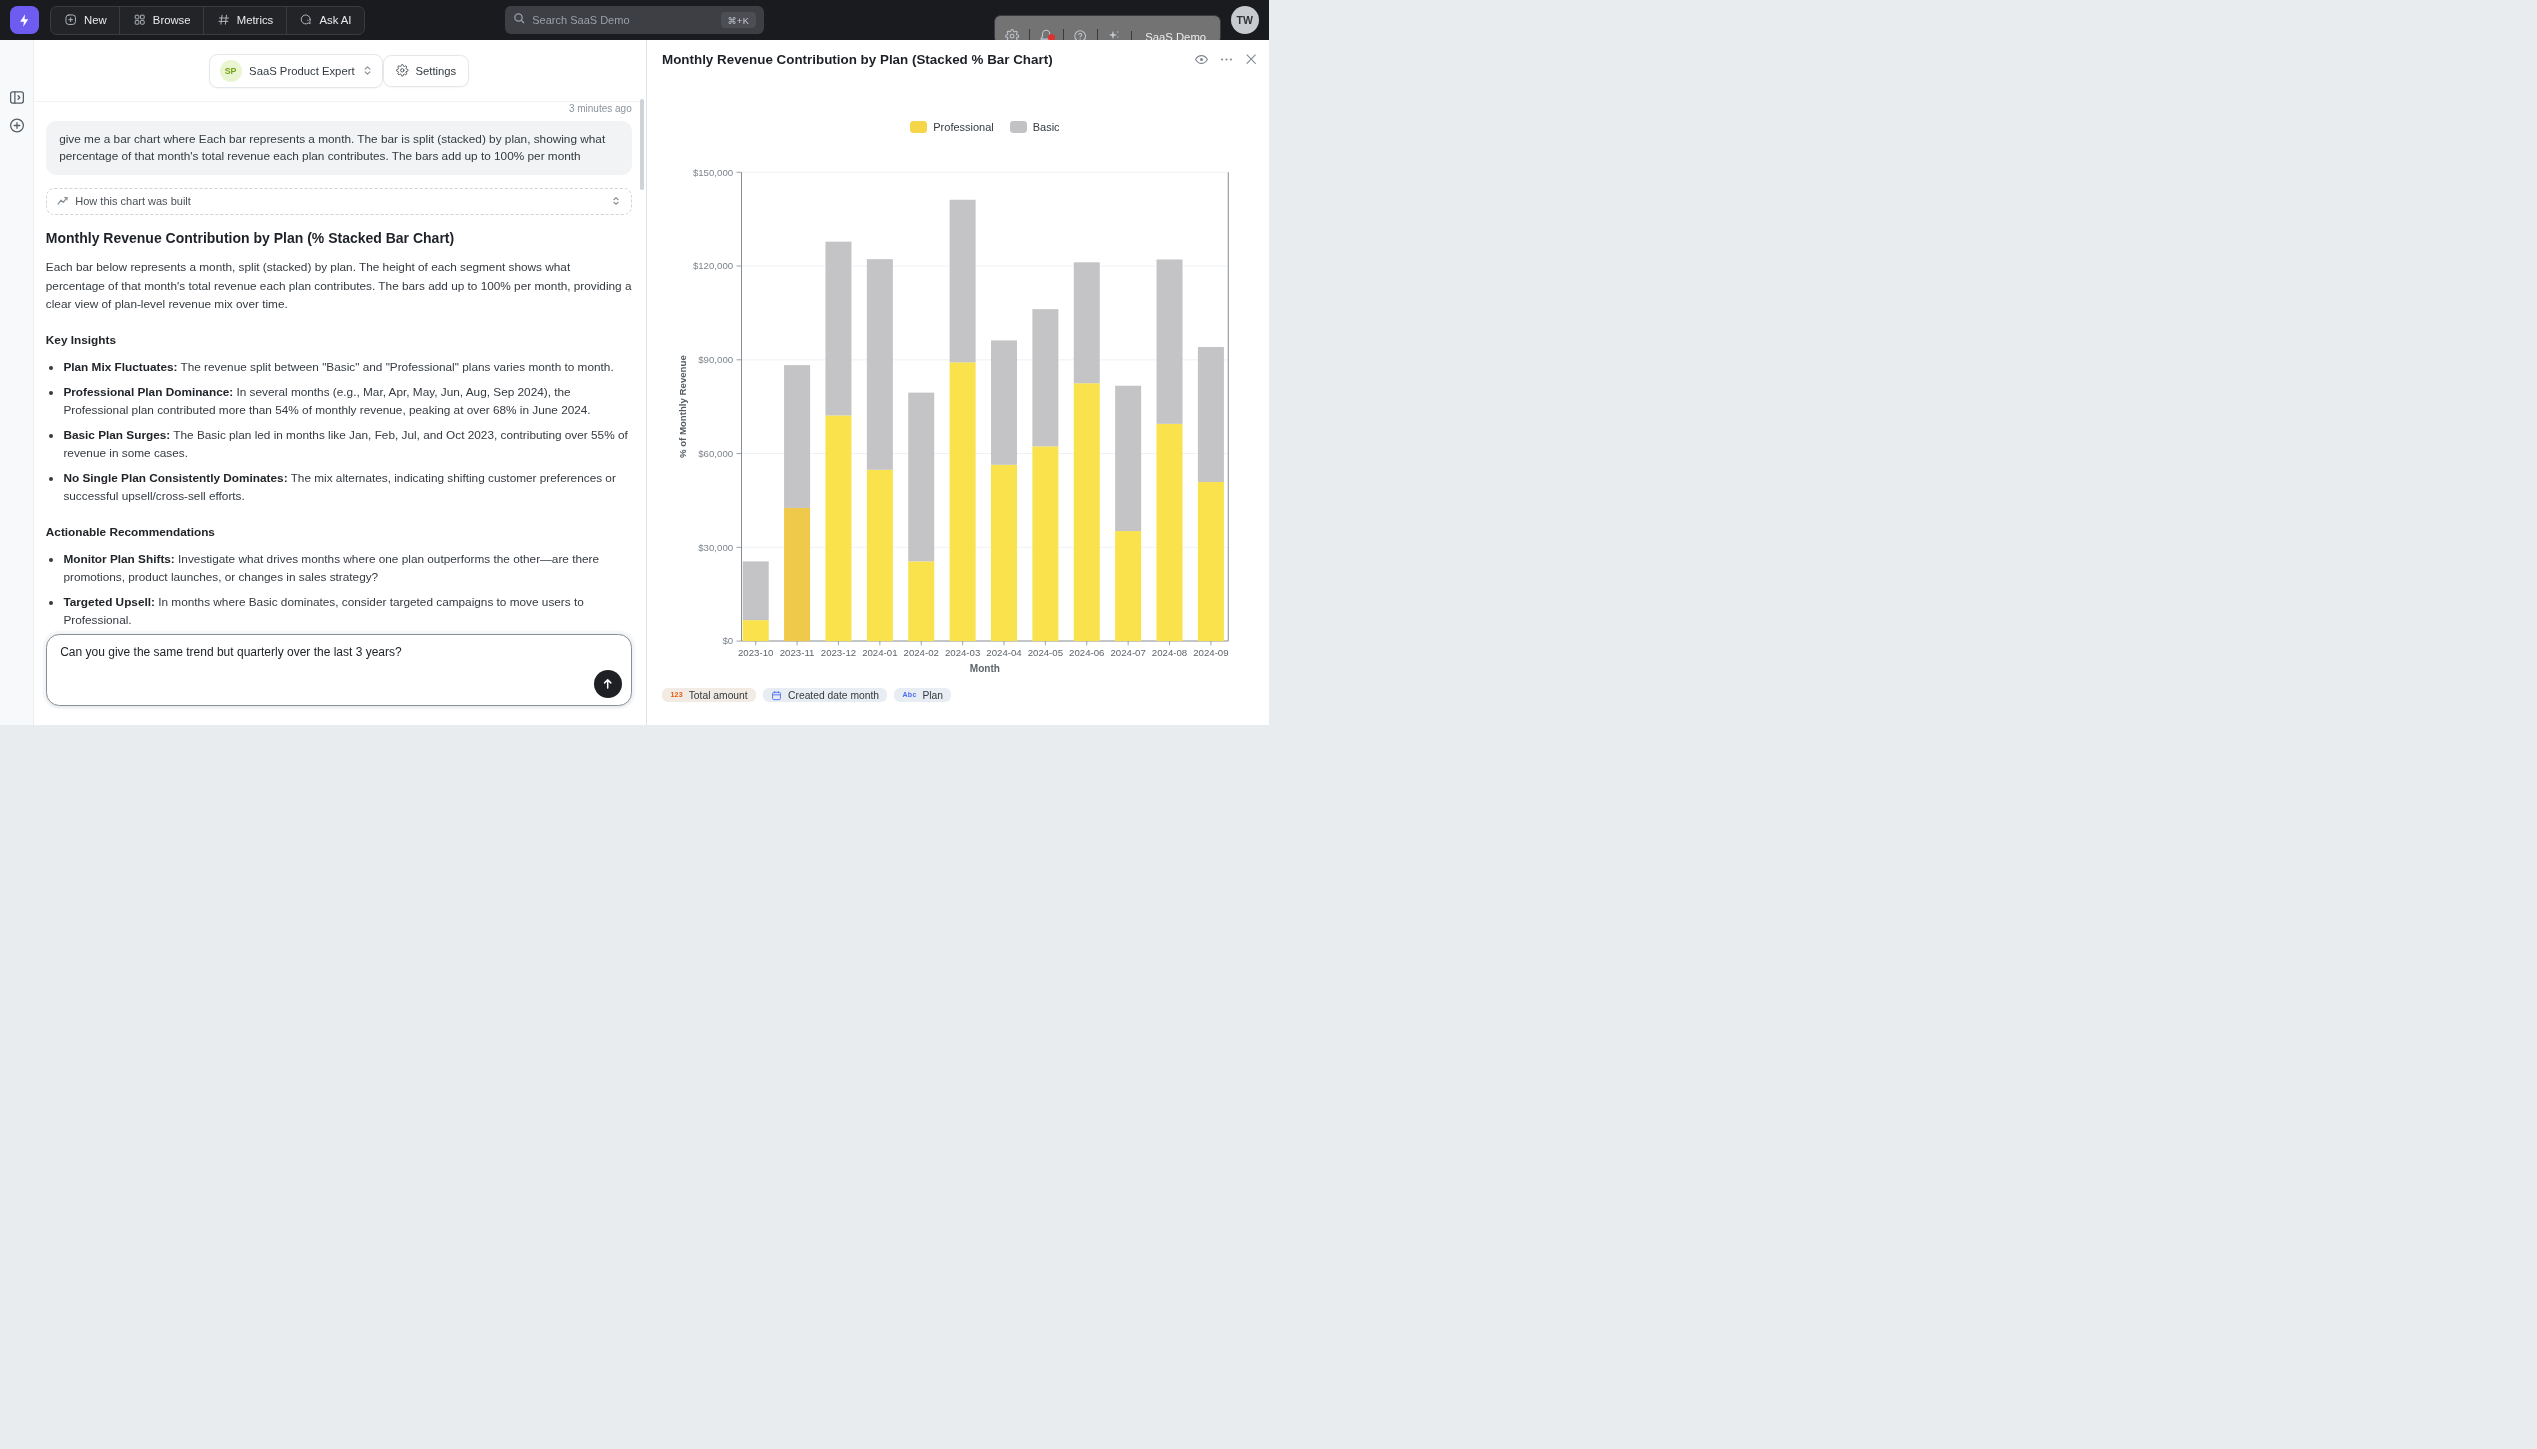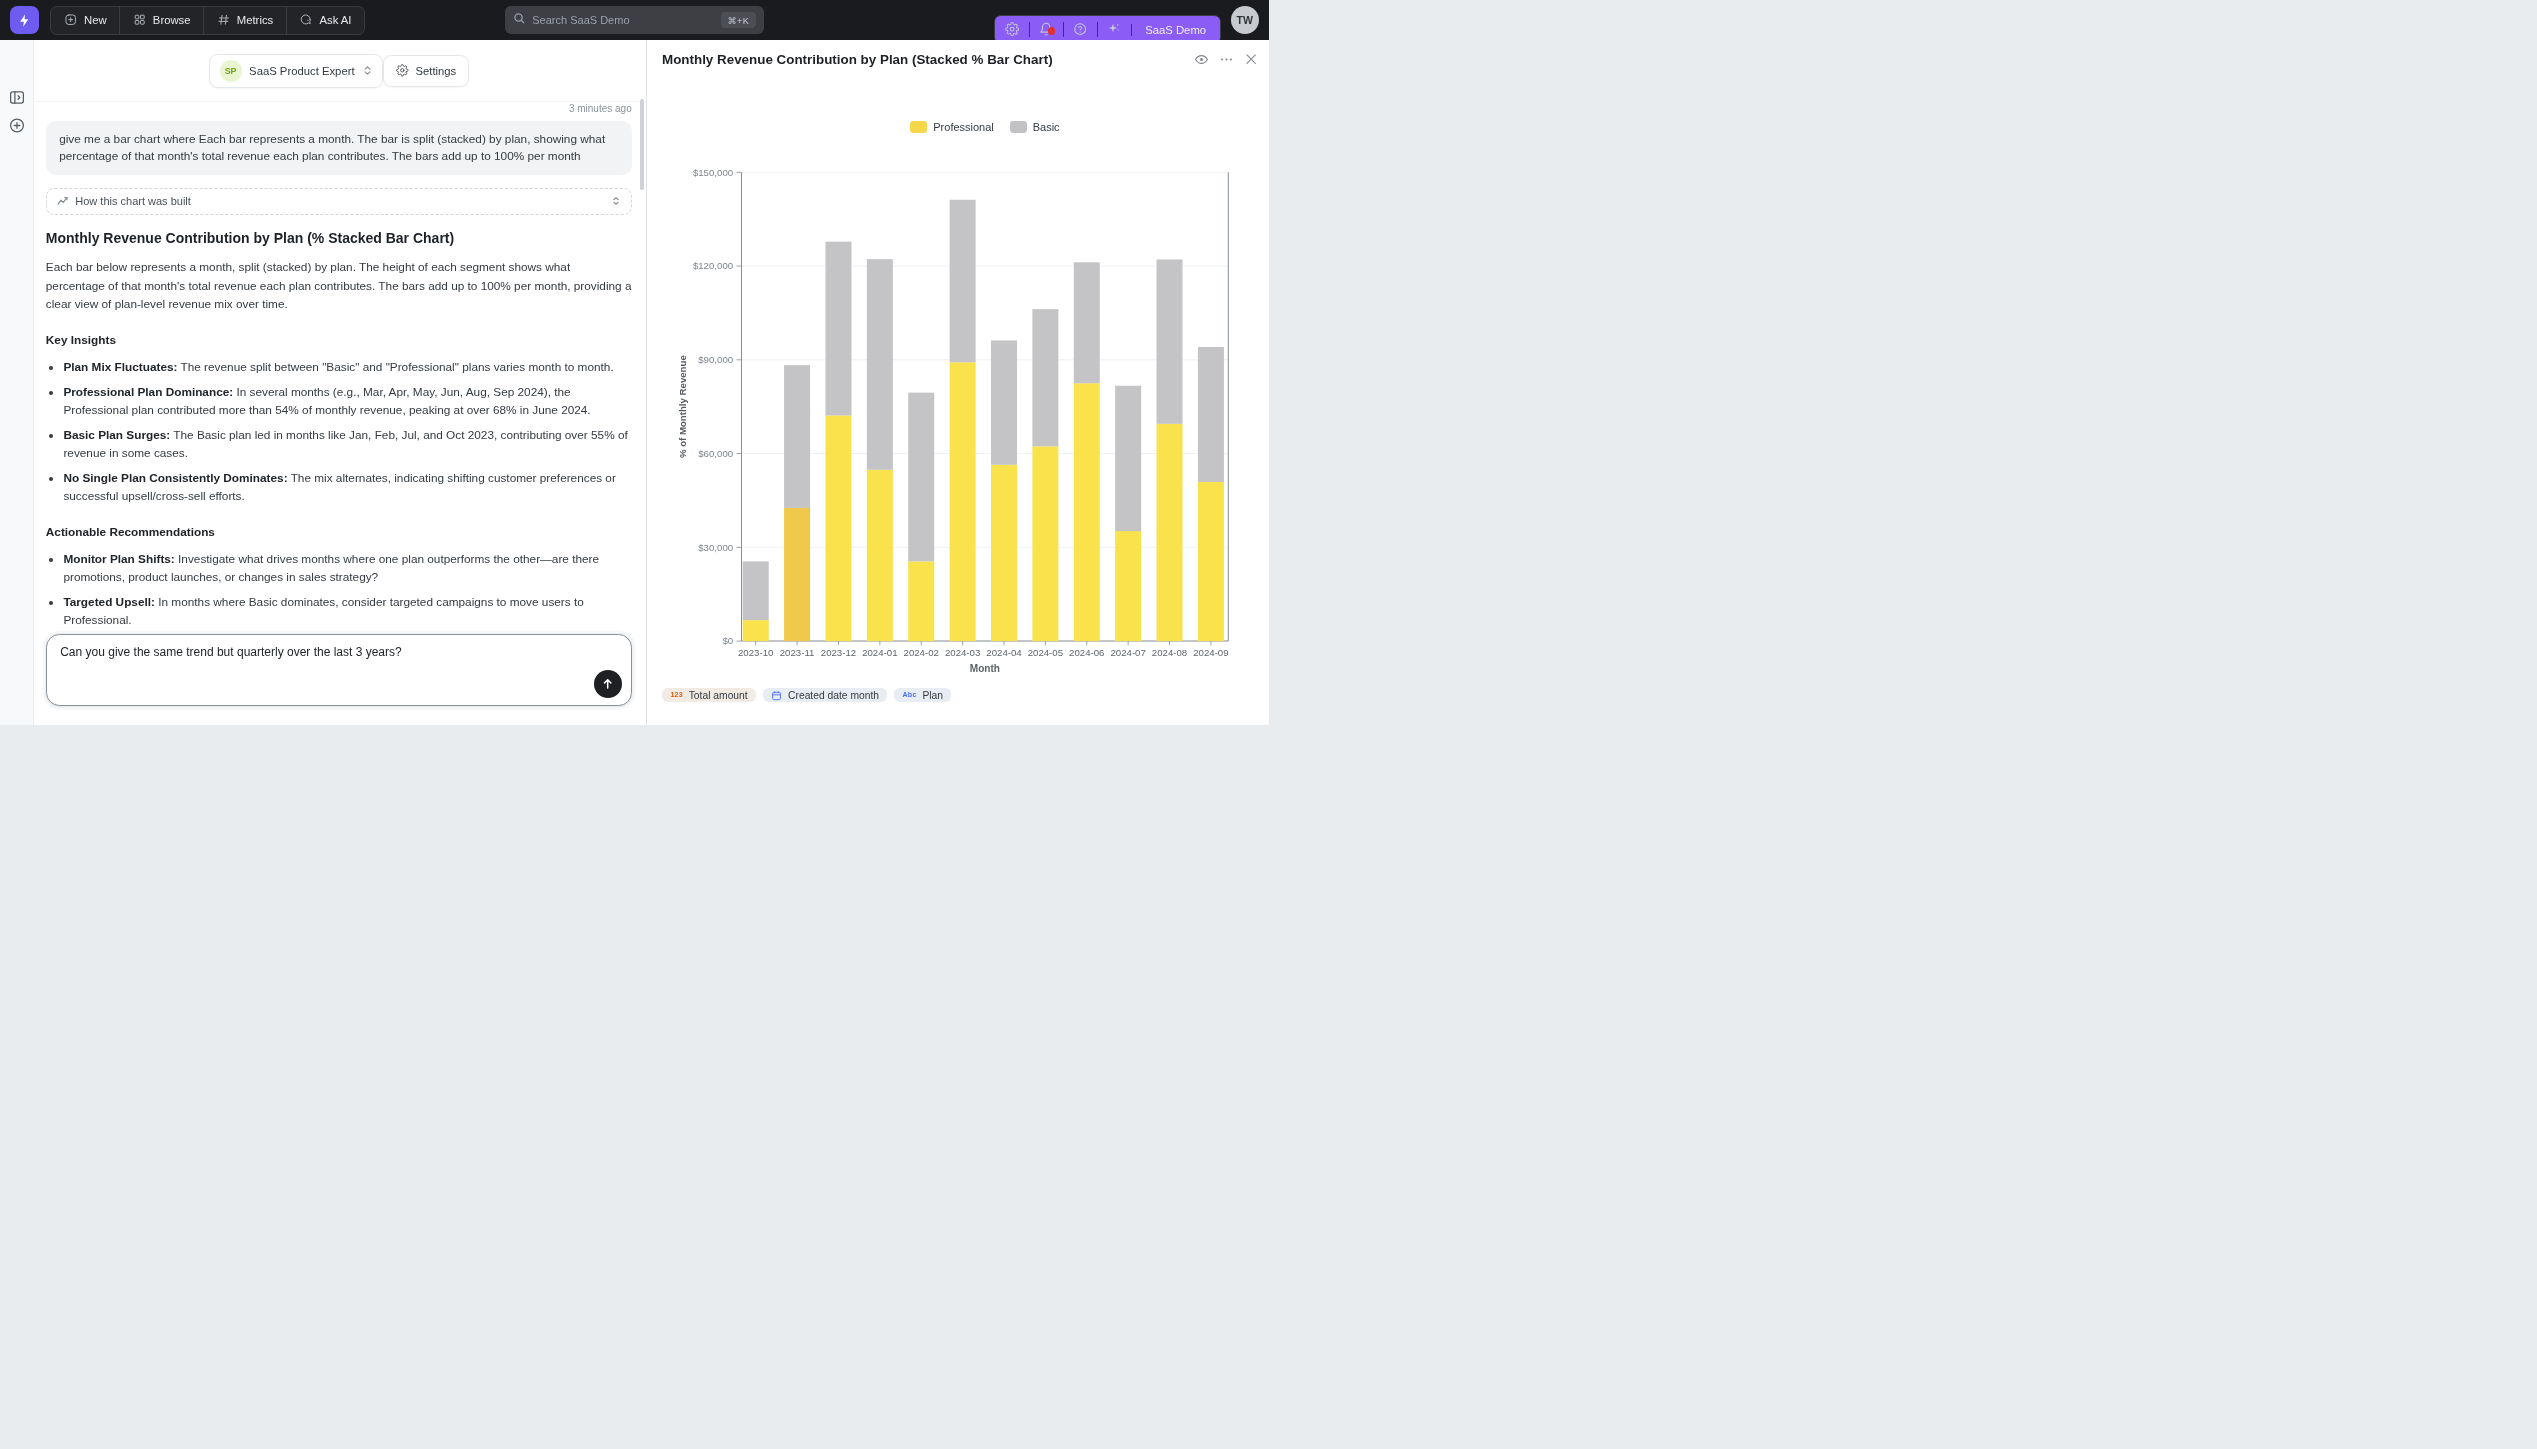--- a/index.html
+++ b/index.html
@@ -18,21 +18,21 @@
           font-size:11.3px;border-left:0.8px solid #3a3b40;cursor:pointer;white-space:nowrap;}
   .navbtn:first-child{border-left:none;}
   .navbtn .nicon{color:#b6bcc2;display:flex;align-items:center;}
   .search{position:absolute;left:505px;top:5.9px;width:259px;height:28.5px;background:#3d3f45;
           border-radius:5.9px;display:flex;align-items:center;padding:0 8px;color:#9aa1a8;}
   .search .stext{font-size:11px;margin-left:6.7px;}
   .kbd{margin-left:auto;background:#4c4e54;border-radius:4.2px;padding:2.5px 6.7px;font-size:9.2px;
        color:#c9ced4;letter-spacing:0.4px;}
   .rightwrap{margin-left:auto;display:flex;align-items:center;}
   .rightgroup{display:flex;height:29px;border:0.8px solid #3a3b40;border-radius:6.7px;
-              background:#8b5cf6;overflow:hidden;align-items:center;margin-top:19px;}
+              background:#737373;overflow:hidden;align-items:flex-end;margin-top:19px;}
   .icnbtn{width:34px;display:flex;align-items:center;justify-content:center;color:#c3c8cd;
           border-left:0.8px solid #3a3b40;cursor:pointer;position:relative;}
   .icnbtn:first-child{border-left:none;}
   .orgbtn{display:flex;align-items:center;padding:0 13.4px;color:#eceef0;font-size:11.3px;
           border-left:0.8px solid #3a3b40;cursor:pointer;}
   .dot{position:absolute;top:5px;right:7.6px;width:7.6px;height:7.6px;border-radius:50%;background:#e03131;}
   .avatar{width:28.5px;height:28.5px;border-radius:50%;background:#c7cbd0;color:#2f3338;
           font-weight:700;font-size:10.5px;display:flex;align-items:center;justify-content:center;
           margin-left:10px;cursor:pointer;}
 

